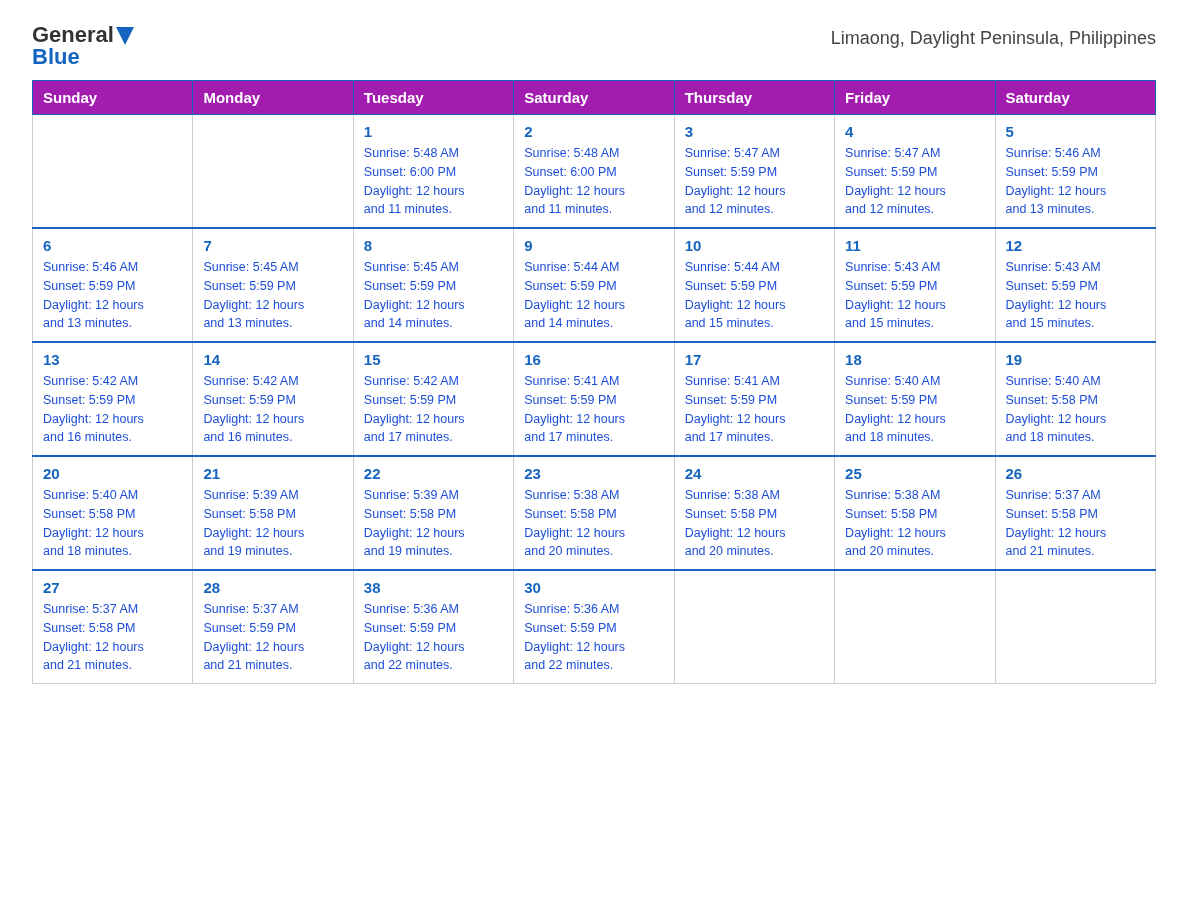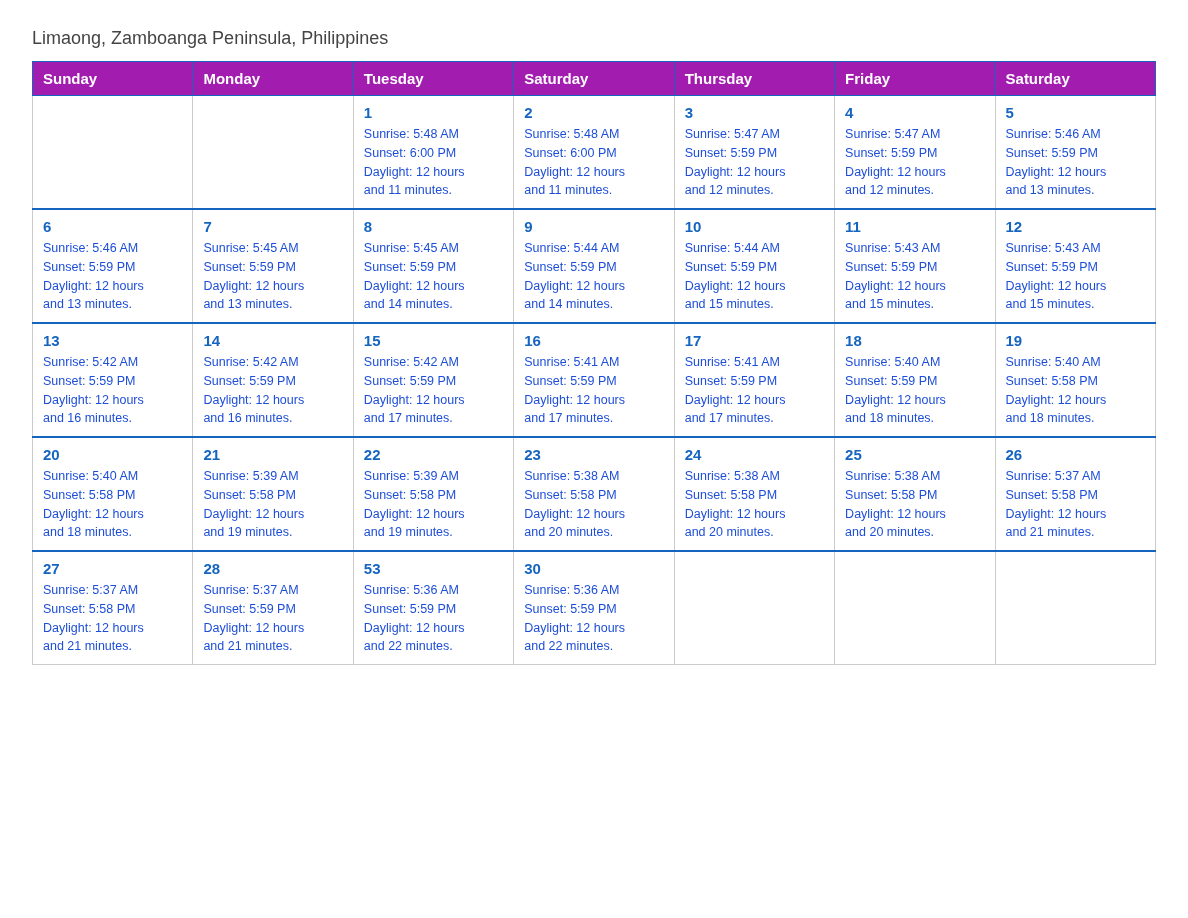--- a/index.html
+++ b/index.html
@@ -96,22 +96,31 @@
       border-top: 2px solid #1565c0;
     }
     tbody tr:not(:first-child) td {
       border-top: 2px solid #1565c0;
     }
   </style>
 </head>
 <body>
 
 <div class="header-row">
+  <div class="logo">
+    <div class="logo-line1">
+      <span class="logo-text-general">General</span>
+      <svg width="18" height="18" viewBox="0 0 18 18" style="margin-left:2px;margin-top:2px;">
+        <polygon points="0,0 18,0 9,18" fill="#1565c0"></polygon>
+      </svg>
+    </div>
+    <span class="logo-text-blue">Blue</span>
+  </div>
   <div class="title-block">
-    <div class="title-location">Limaong, Zamboanga Peninsula, Philippines</div>
+    <div class="title-location">Limaong, Daylight Peninsula, Philippines</div>
   </div>
 </div>
 
 <table class="calendar-table">
   <thead>
     <tr>
     <th>Sunday</th>
         <th>Monday</th>
         <th>Tuesday</th>
         <th>Saturday</th>
@@ -322,21 +331,21 @@
 and 21 minutes.</div>
         </td>
         <td>
           <span class="day-number">28</span>
           <div class="day-info" style="white-space: pre-line;">Sunrise: 5:37 AM
 Sunset: 5:59 PM
 Daylight: 12 hours
 and 21 minutes.</div>
         </td>
         <td>
-          <span class="day-number">53</span>
+          <span class="day-number">38</span>
           <div class="day-info" style="white-space: pre-line;">Sunrise: 5:36 AM
 Sunset: 5:59 PM
 Daylight: 12 hours
 and 22 minutes.</div>
         </td>
         <td>
           <span class="day-number">30</span>
           <div class="day-info" style="white-space: pre-line;">Sunrise: 5:36 AM
 Sunset: 5:59 PM
 Daylight: 12 hours

